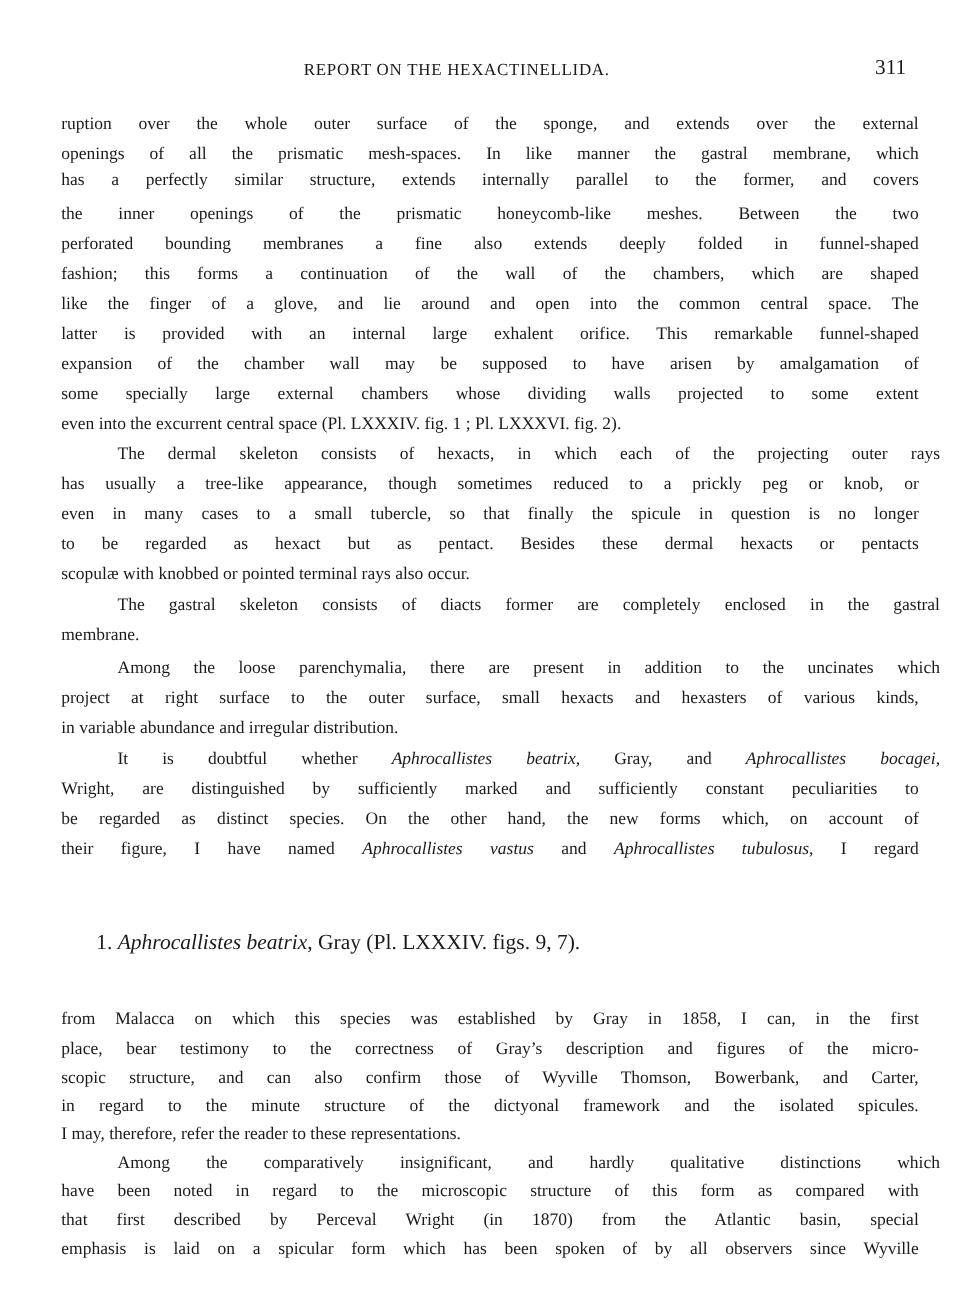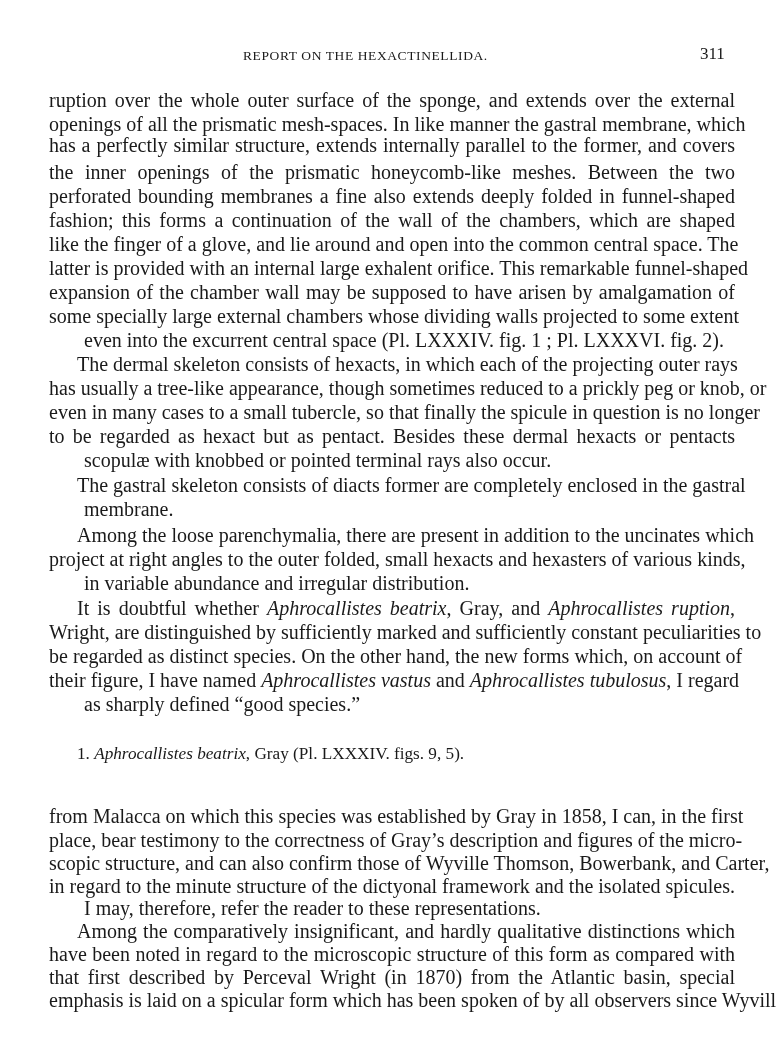--- a/index.html
+++ b/index.html
@@ -15,25 +15,25 @@
   .running-title {
     position: absolute; left: 243px; top: 4px;
     font-family: "Liberation Serif", serif; font-size: 13.5px; letter-spacing: 0.6px;
   }
   .page-number {
     position: absolute; left: 700px; top: 0px;
     font-family: "Liberation Serif", serif; font-size: 17px;
   }
   .line {
     position: absolute; left: 49px; width: 686px; height: 22px;
-    font-family: "Liberation Serif", serif; font-size: 20px; line-height: 22px;
+    font-family: "Liberation Serif", serif; font-size: 14px; line-height: 22px;
     white-space: nowrap; text-align: justify; text-align-last: justify;
   }
-  .line.last { text-align-last: left; margin-left: 35px; }
-  .line.indent { left: 77px; width: 658px; }
+  .line.last { text-align-last: left; }
+  .line.indent { left: 94px; width: 658px; }
   .heading-line {
     position: absolute; left: 77px; height: 22px;
     font-family: "Liberation Serif", serif; font-size: 17.2px; line-height: 22px; white-space: nowrap;
   }
   i { }
 </style>
 </head>
 <body>
 
 <div class="page">
@@ -57,30 +57,29 @@
   <div class="line indent" style="top:353px">The dermal skeleton consists of hexacts, in which each of the projecting outer rays</div>
   <div class="line" style="top:377px">has usually a tree-like appearance, though sometimes reduced to a prickly peg or knob, or</div>
   <div class="line" style="top:401px">even in many cases to a small tubercle, so that finally the spicule in question is no longer</div>
   <div class="line" style="top:425px">to be regarded as hexact but as pentact.  Besides these dermal hexacts or pentacts</div>
   <div class="line last" style="top:449px">scopulæ with knobbed or pointed terminal rays also occur.</div>
 
   <div class="line indent" style="top:474px">The gastral skeleton consists of diacts former are completely enclosed in the gastral</div>
   <div class="line last" style="top:498px">membrane.</div>
 
   <div class="line indent" style="top:524px">Among the loose parenchymalia, there are present in addition to the uncinates which</div>
-  <div class="line" style="top:548px">project at right angles to the outer folded, small hexacts and hexasters of various kinds,</div>
+  <div class="line" style="top:548px">project at right surface to the outer surface, small hexacts and hexasters of various kinds,</div>
   <div class="line last" style="top:572px">in variable abundance and irregular distribution.</div>
 
-  <div class="line indent" style="top:597px"><span>It is doubtful whether </span><i>Aphrocallistes beatrix</i><span>, Gray, and </span><i>Aphrocallistes ruption</i><span>,</span></div>
+  <div class="line indent" style="top:597px"><span>It is doubtful whether </span><i>Aphrocallistes beatrix</i><span>, Gray, and </span><i>Aphrocallistes bocagei</i><span>,</span></div>
   <div class="line" style="top:621px">Wright, are distinguished by sufficiently marked and sufficiently constant peculiarities to</div>
   <div class="line" style="top:645px">be regarded as distinct species.  On the other hand, the new forms which, on account of</div>
   <div class="line" style="top:669px"><span>their figure, I have named </span><i>Aphrocallistes vastus</i><span> and </span><i>Aphrocallistes tubulosus</i><span>, I regard</span></div>
-  <div class="line last" style="top:693px">as sharply defined “good species.”</div>
 
-  <div class="heading-line" style="top:743px"><span>1.</span>&nbsp;<i>Aphrocallistes beatrix</i><span>, Gray (Pl. LXXXIV. figs. 9, 5).</span></div>
+  <div class="heading-line" style="top:743px"><span>1.</span>&nbsp;<i>Aphrocallistes beatrix</i><span>, Gray (Pl. LXXXIV. figs. 9, 7).</span></div>
 
   <div class="line" style="top:805px">from Malacca on which this species was established by Gray in 1858, I can, in the first</div>
   <div class="line" style="top:829px">place, bear testimony to the correctness of Gray’s description and figures of the micro-</div>
   <div class="line" style="top:852px">scopic structure, and can also confirm those of Wyville Thomson, Bowerbank, and Carter,</div>
   <div class="line" style="top:875px">in regard to the minute structure of the dictyonal framework and the isolated spicules.</div>
   <div class="line last" style="top:897px">I may, therefore, refer the reader to these representations.</div>
 
   <div class="line indent" style="top:920px">Among the comparatively insignificant, and hardly qualitative distinctions which</div>
   <div class="line" style="top:943px">have been noted in regard to the microscopic structure of this form as compared with</div>
   <div class="line" style="top:966px">that first described by Perceval Wright (in 1870) from the Atlantic basin, special</div>

